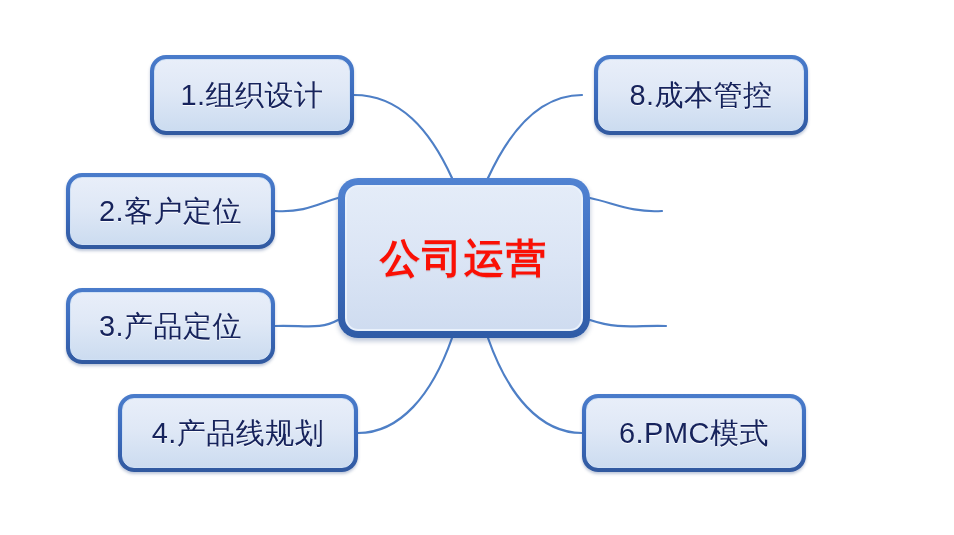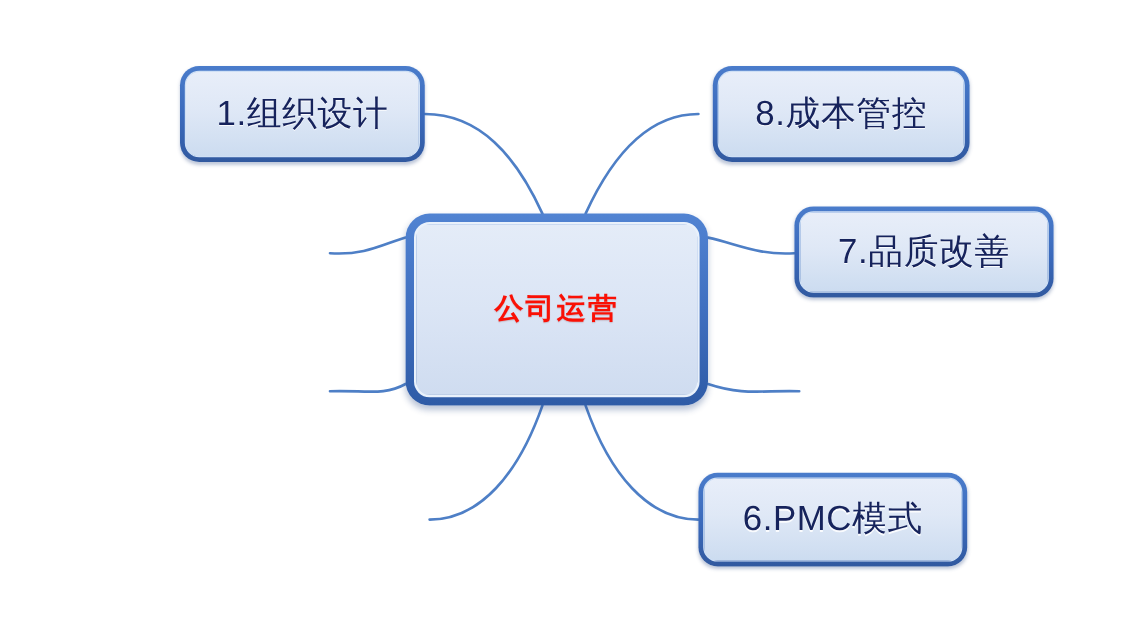--- a/index.html
+++ b/index.html
@@ -74,21 +74,21 @@
     height: 100%;
     border-radius: 13px;
     border: 2px solid #e9f1fb;
     background: linear-gradient(180deg, #e4ecf8 0%, #dbe5f5 50%, #cfdcf0 100%);
     display: flex;
     flex-direction: column;
     align-items: center;
     justify-content: center;
   }
   #center-node .center-line {
-    font-size: 24px;
+    font-size: 40px;
     font-weight: bold;
     line-height: 1.22;
     color: #fa1005;
     letter-spacing: 2px;
     white-space: nowrap;
     text-shadow: 0 1px 1px rgba(120, 0, 0, 0.18);
   }
 </style>
 </head>
 <body>
@@ -107,35 +107,45 @@
         <path d="M 582 95  C 540 95, 510 130, 488 178"></path>
       </g>
   </svg>
 
   <div class="node" style="left: 150px; top: 55px; width: 204px; height: 80px;">
     <div class="inner">
       <span class="label">1.组织设计</span>
     </div>
   </div>
 
+  <div class="node" style="left: 66px; top: 173px; width: 209px; height: 76px;">
+    <div class="inner">
+      <span class="label">2.客户定位</span>
+    </div>
+  </div>
 
+  <div class="node" style="left: 66px; top: 288px; width: 209px; height: 76px;">
+    <div class="inner">
+      <span class="label">3.产品定位</span>
+    </div>
+  </div>
 
+  <div class="node" style="left: 118px; top: 394px; width: 240px; height: 78px;">
+    <div class="inner">
+      <span class="label">4.产品线规划</span>
+    </div>
+  </div>
 
   <div class="node" style="left: 582px; top: 394px; width: 224px; height: 78px;">
     <div class="inner">
       <span class="label">6.PMC模式</span>
     </div>
   </div>
 
 
-  <div class="node" style="left: 662px; top: 172px; width: 216px; height: 76px;">
-    <div class="inner">
-      <span class="label">7.品质改善</span>
-    </div>
-  </div>
 
   <div class="node" style="left: 582px; top: 55px; width: 214px; height: 80px; margin-left: 12px;">
     <div class="inner">
       <span class="label">8.成本管控</span>
     </div>
   </div>
 
   <div id="center-node" style="left: 338px; top: 178px; width: 252px; height: 160px;">
     <div class="inner">
       <span class="center-line">公司运营</span>

